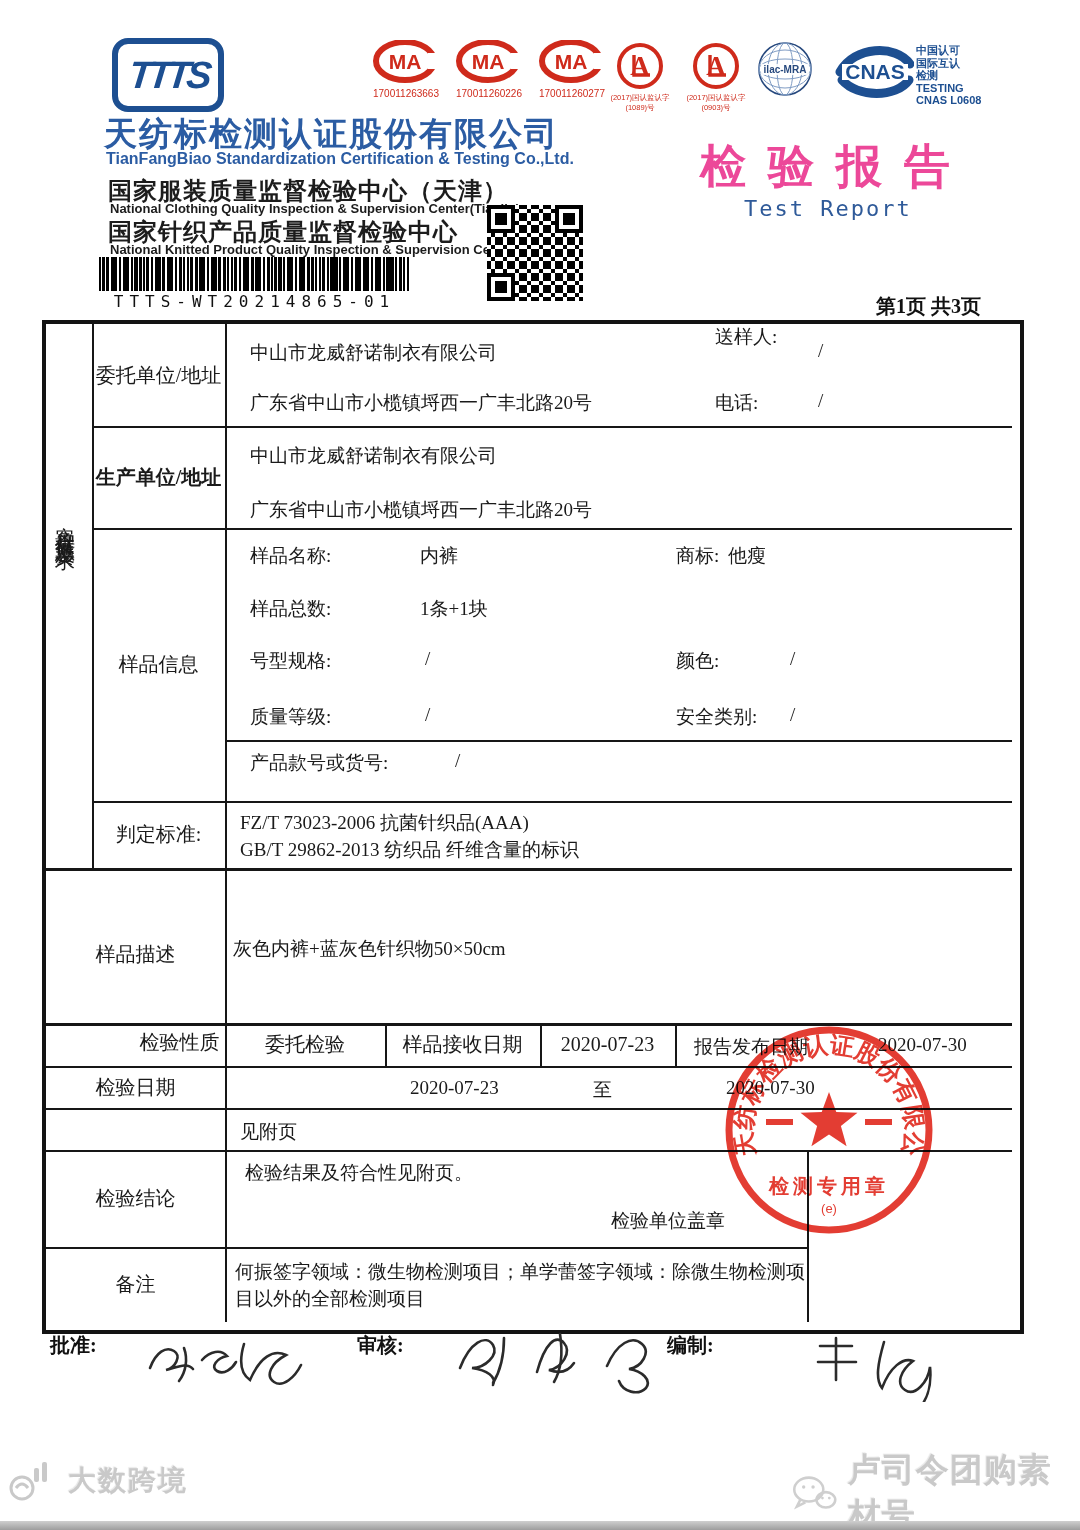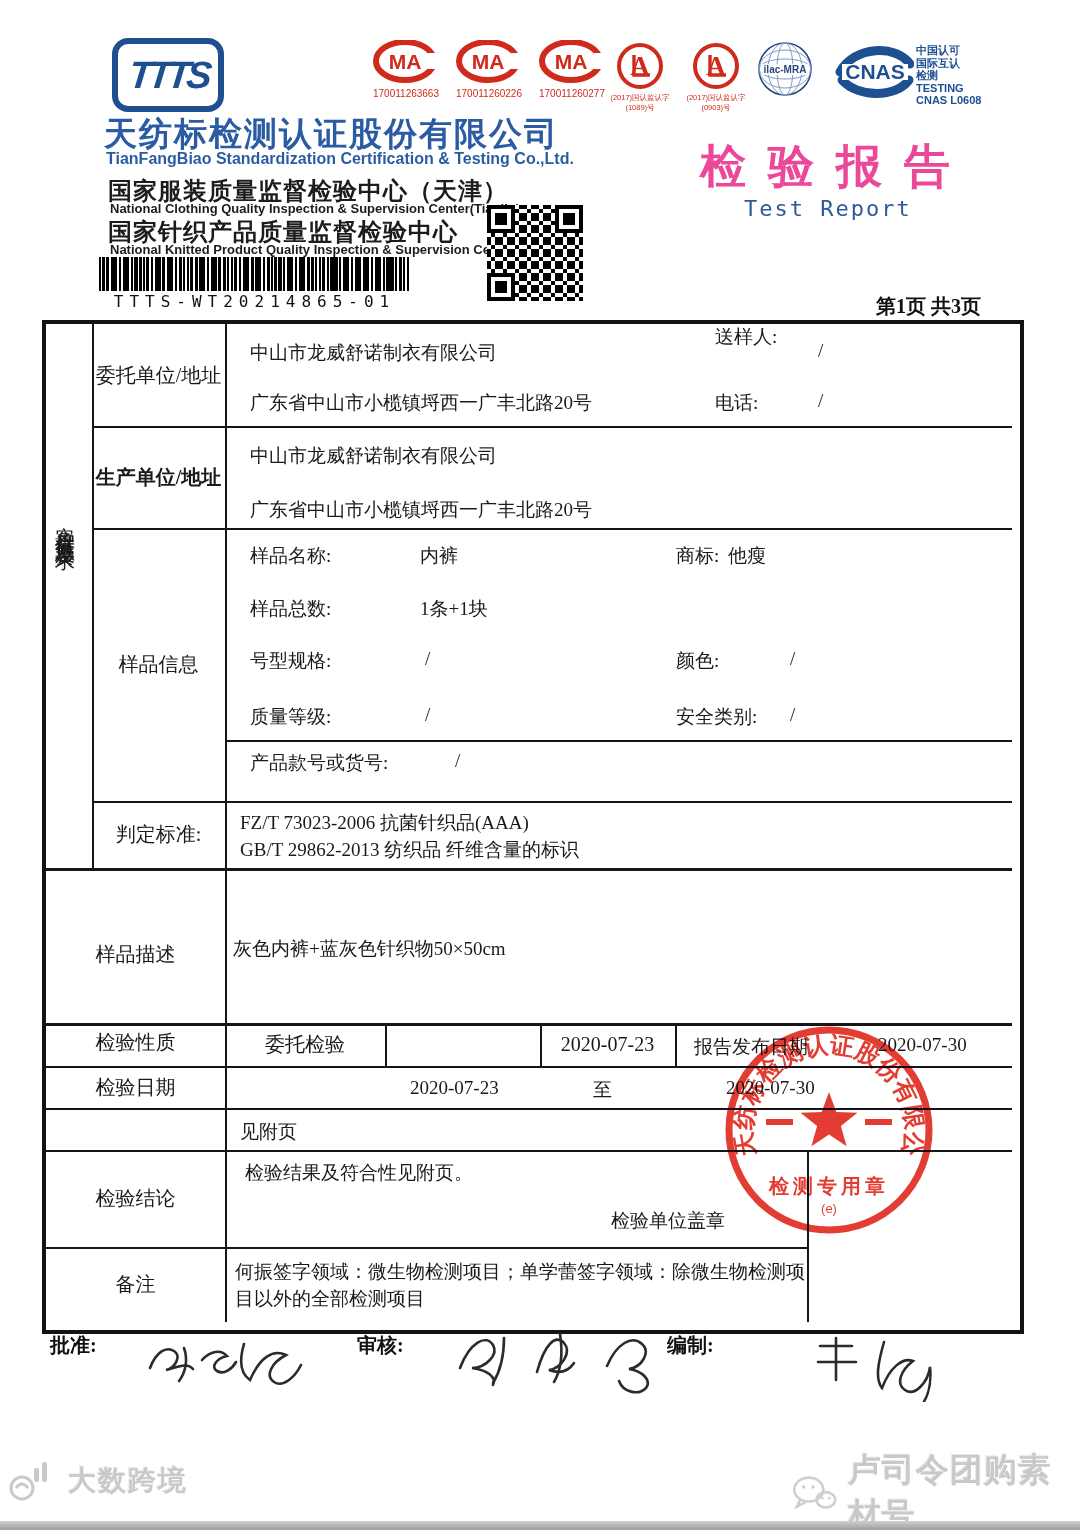--- a/index.html
+++ b/index.html
@@ -206,22 +206,23 @@
     <div class="txt" style="left:204px;top:426px;">产品款号或货号:</div>
     <div class="txt" style="left:409px;top:426px;">/</div>
 
     <div class="cellbox" style="left:46px;top:477px;width:133px;height:67px;">判定标准:</div>
     <div class="txt" style="left:194px;top:486px;">FZ/T 73023-2006  抗菌针织品(AAA)</div>
     <div class="txt" style="left:194px;top:513px;">GB/T 29862-2013  纺织品 纤维含量的标识</div>
 
     <div class="cellbox" style="left:0;top:544px;width:179px;height:173px;">样品描述</div>
     <div class="txt" style="left:187px;top:612px;">灰色内裤+蓝灰色针织物50×50cm</div>
 
-    <div class="cellbox" style="left:0;top:699px;width:179px;height:39px;">检验性质</div>
+    <div class="cellbox" style="left:0;top:699px;width:179px;height:39px;padding-left:44px;">检验性质</div>
     <div class="cellbox" style="left:179px;top:699px;width:160px;height:43px;">委托检验</div>
+    <div class="cellbox" style="left:339px;top:699px;width:155px;height:43px;">样品接收日期</div>
     <div class="cellbox" style="left:494px;top:699px;width:135px;height:43px;">2020-07-23</div>
     <div class="txt" style="left:648px;top:710px;">报告发布日期</div>
     <div class="txt" style="left:832px;top:710px;">2020-07-30</div>
 
     <div class="cellbox" style="left:0;top:742px;width:179px;height:42px;">检验日期</div>
     <div class="txt" style="left:364px;top:753px;">2020-07-23</div>
     <div class="txt" style="left:547px;top:753px;">至</div>
     <div class="txt" style="left:680px;top:753px;">2020-07-30</div>
 
     <div class="txt" style="left:194px;top:795px;">见附页</div>

